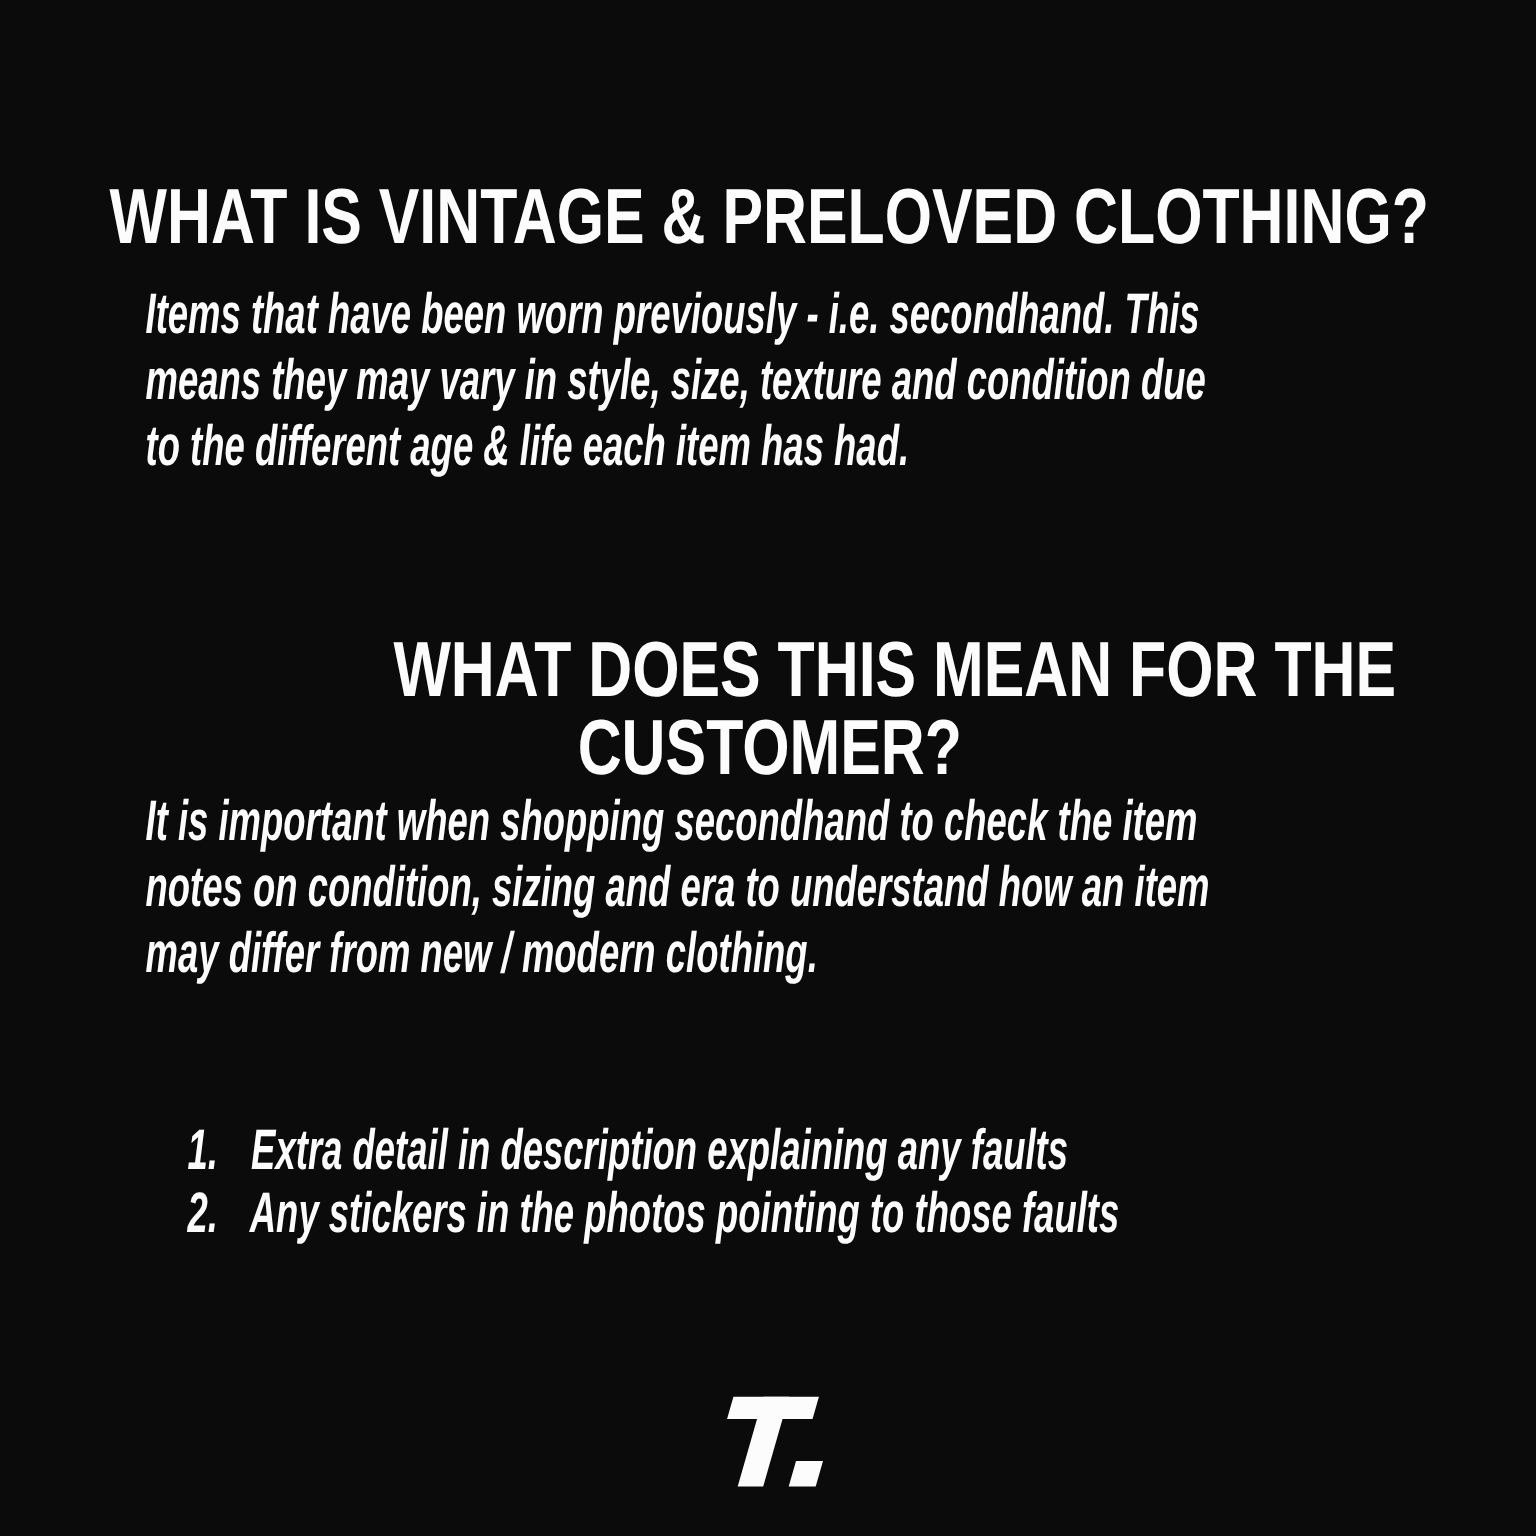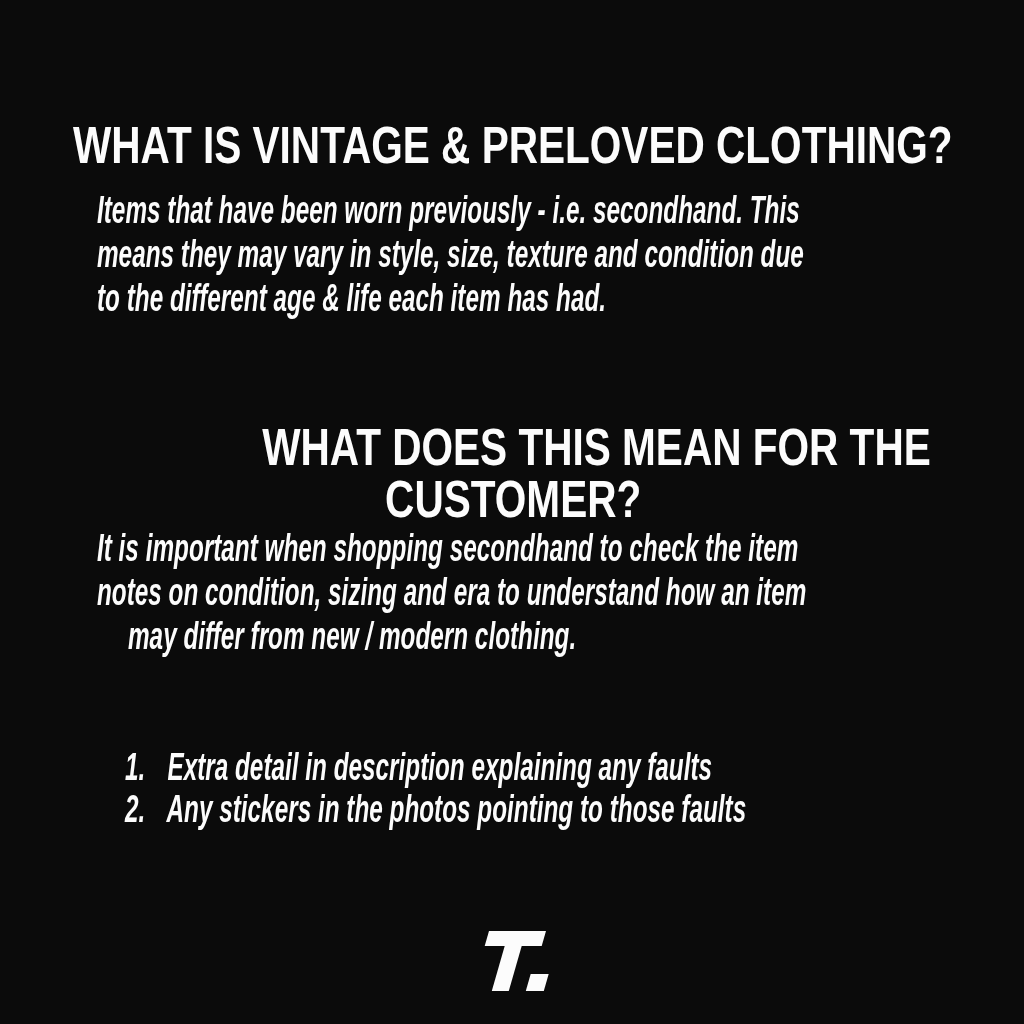--- a/index.html
+++ b/index.html
@@ -53,21 +53,21 @@
   .p-line > span {
     display: inline-block;
     transform: scaleX(0.64);
     transform-origin: 0 50%;
   }
   .p1-0 { top: 188px; }
   .p1-1 { top: 232px; }
   .p1-2 { top: 276px; }
   .p2-0 { top: 526px; }
   .p2-1 { top: 570px; }
-  .p2-2 { top: 614px; margin-left: 31px; }
+  .p2-2 { top: 614px; }
   .lead { top: 670px; }
 
   
   .check-row {
     position: absolute;
     left: 125px;
     font-weight: bold;
     font-style: italic;
     font-size: 38px;
     line-height: 42px;

